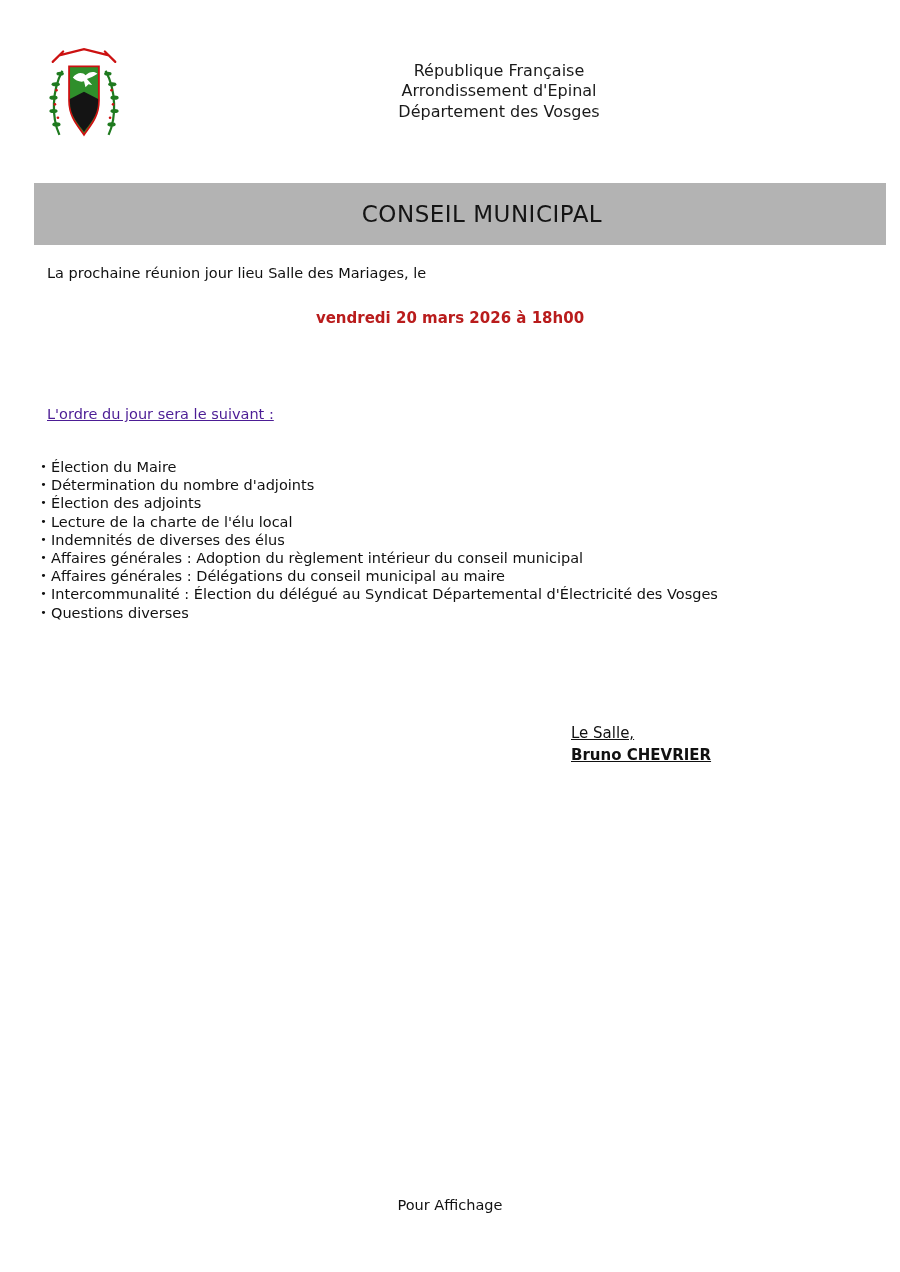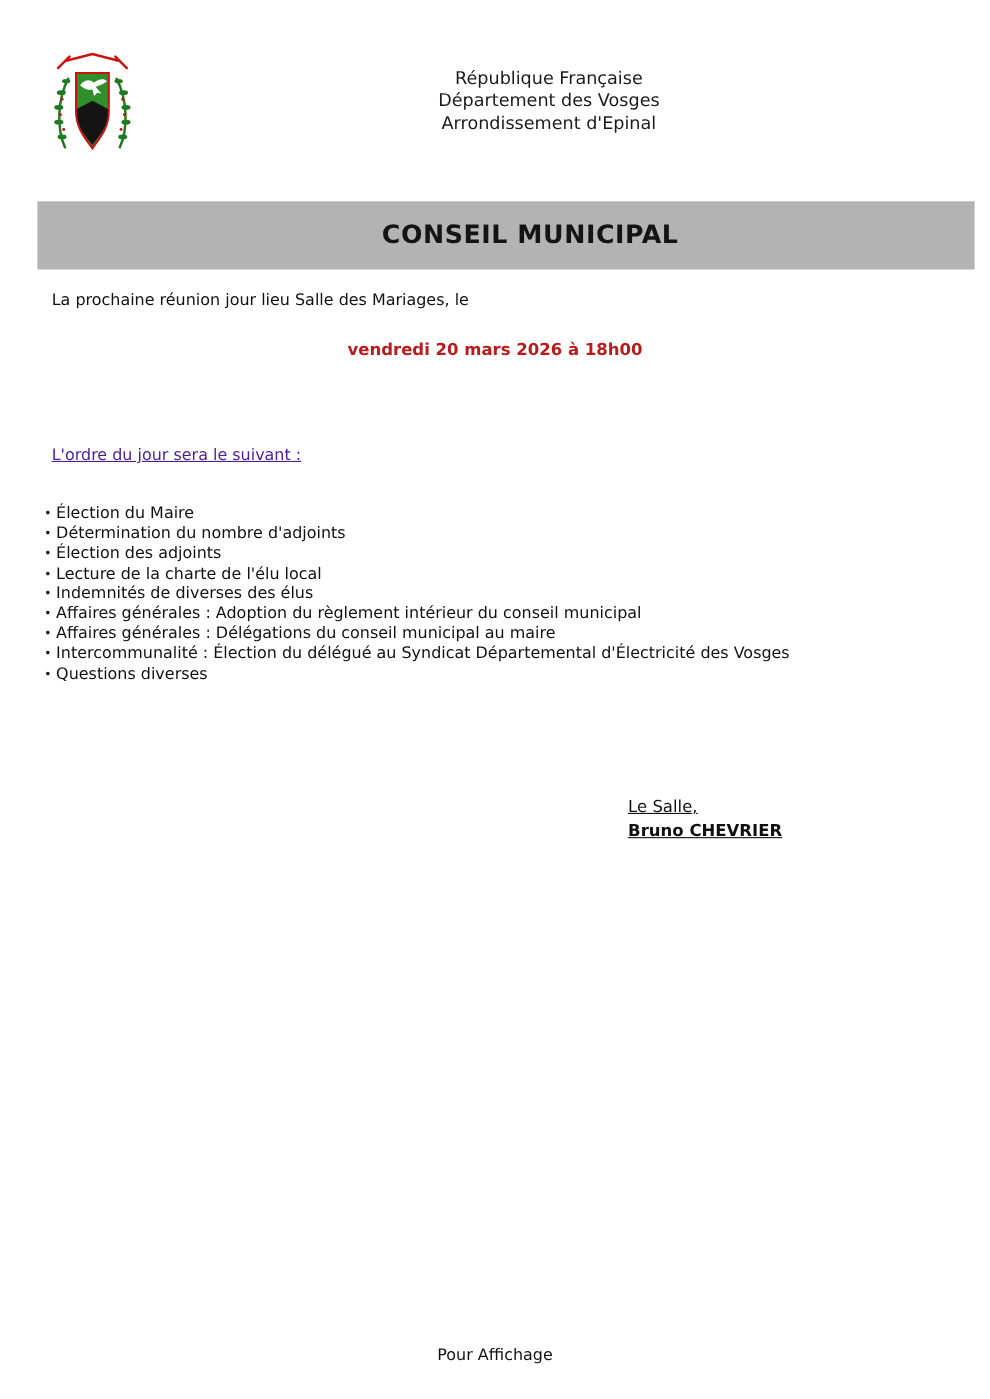--- a/index.html
+++ b/index.html
@@ -37,21 +37,21 @@
     left: 34px;
     top: 183px;
     width: 852px;
     height: 62px;
     display: flex;
     align-items: center;
     justify-content: center;
   }
   .banner-title {
     font-size: 23px;
-    font-weight: bold;
+    font-weight: normal;
     color: #141414;
     letter-spacing: 0.5px;
     font-family: inherit;
     margin-left: 44px;
   }
   .intro {
     position: absolute;
     left: 47px;
     top: 265px;
     font-size: 14.5px;
@@ -103,21 +103,20 @@
   .sig-role { text-decoration: underline; }
   .sig-name { font-weight: bold; text-decoration: underline; }
   .footer {
     position: absolute;
     left: 0;
     top: 1197px;
     width: 900px;
     text-align: center;
     font-size: 14.5px;
     color: #111111;
-    margin-top: 27px;
   }
 </style>
 </head>
 <body>
 
 <div class="page">
 
   <div class="coat-of-arms">
     <svg viewBox="0 0 100 145" xmlns="http://www.w3.org/2000/svg">
       <path d="M8 24 L22 10 M18 15 L50 7 L82 15 M78 10 L92 24" fill="none" stroke-width="3" stroke-linecap="round" stroke="#cc1111"></path>
@@ -153,22 +152,22 @@
       <g stroke-width="2.5" stroke="#cc1111">
         <path d="M30 30 L70 30 L70 76 C70 99 57 111 50 122 C43 111 30 99 30 76 Z" fill="#2f8f2b"></path>
         <path stroke="none" d="M31 74 L50 64 L69 74 L69 77 C69 98 56 109 50 118 C44 109 31 98 31 77 Z" fill="#141414"></path>
         <path stroke="none" d="M35 45 C40 38 48 37 52 42 C57 37 64 36 68 40 C63 44 58 45 54 47 L61 55 L56 54 L52 58 L50 50 C45 52 39 49 35 45 Z" fill="#ffffff"></path>
       </g>
     </svg>
   </div>
 
   <div class="letterhead">
     <div class="letterhead-line">République Française</div>
+    <div class="letterhead-line">Arrondissement d'Epinal</div>
     <div class="letterhead-line">Département des Vosges</div>
-    <div class="letterhead-line">Arrondissement d'Epinal</div>
   </div>
 
   <div class="banner" style="background-color: rgb(179, 179, 179);">
     <h1 class="banner-title">CONSEIL MUNICIPAL</h1>
   </div>
 
   <p class="intro">La prochaine réunion jour lieu Salle des Mariages, le</p>
 
   <p class="date-line">vendredi 20 mars 2026 à 18h00</p>
 

